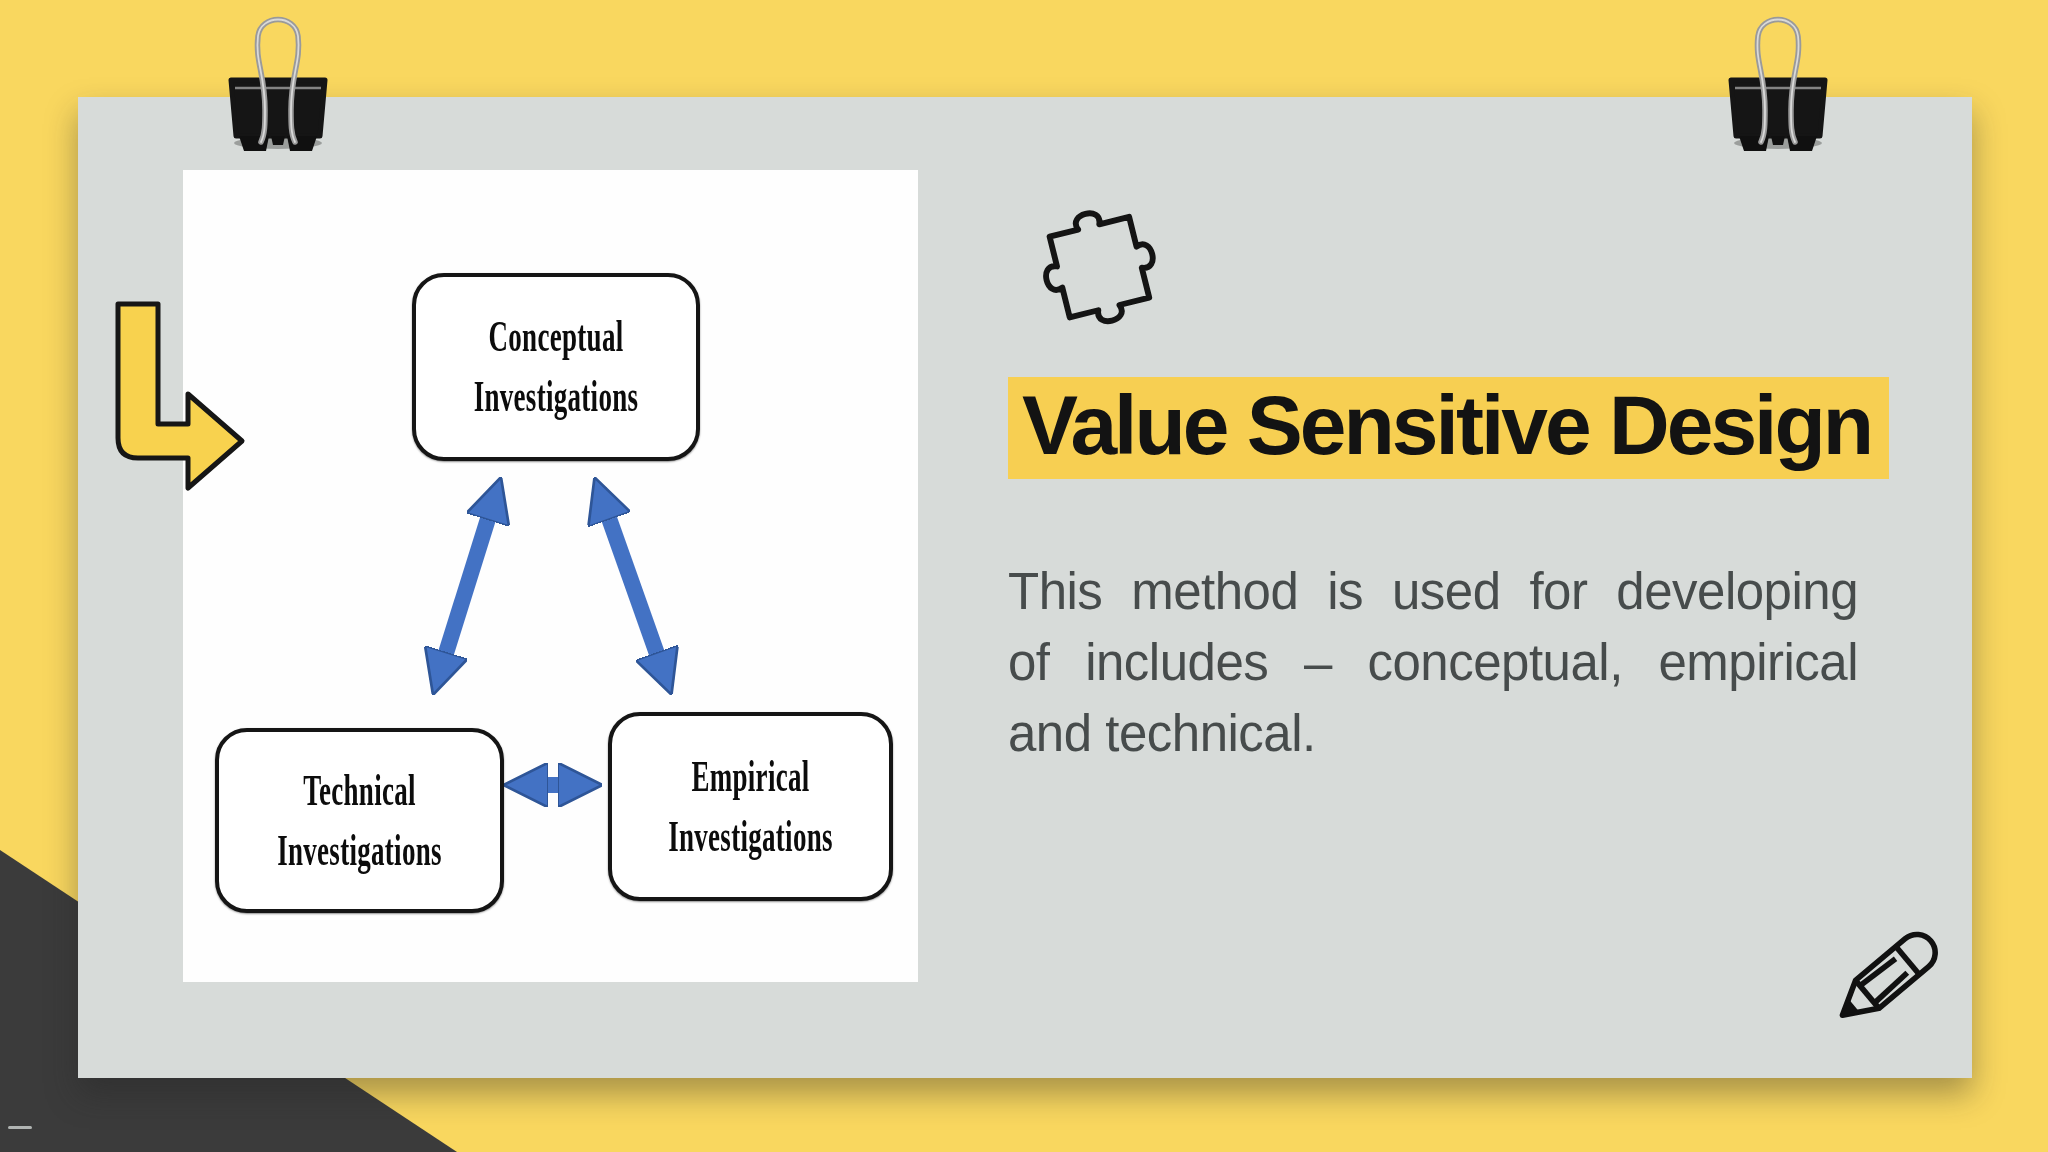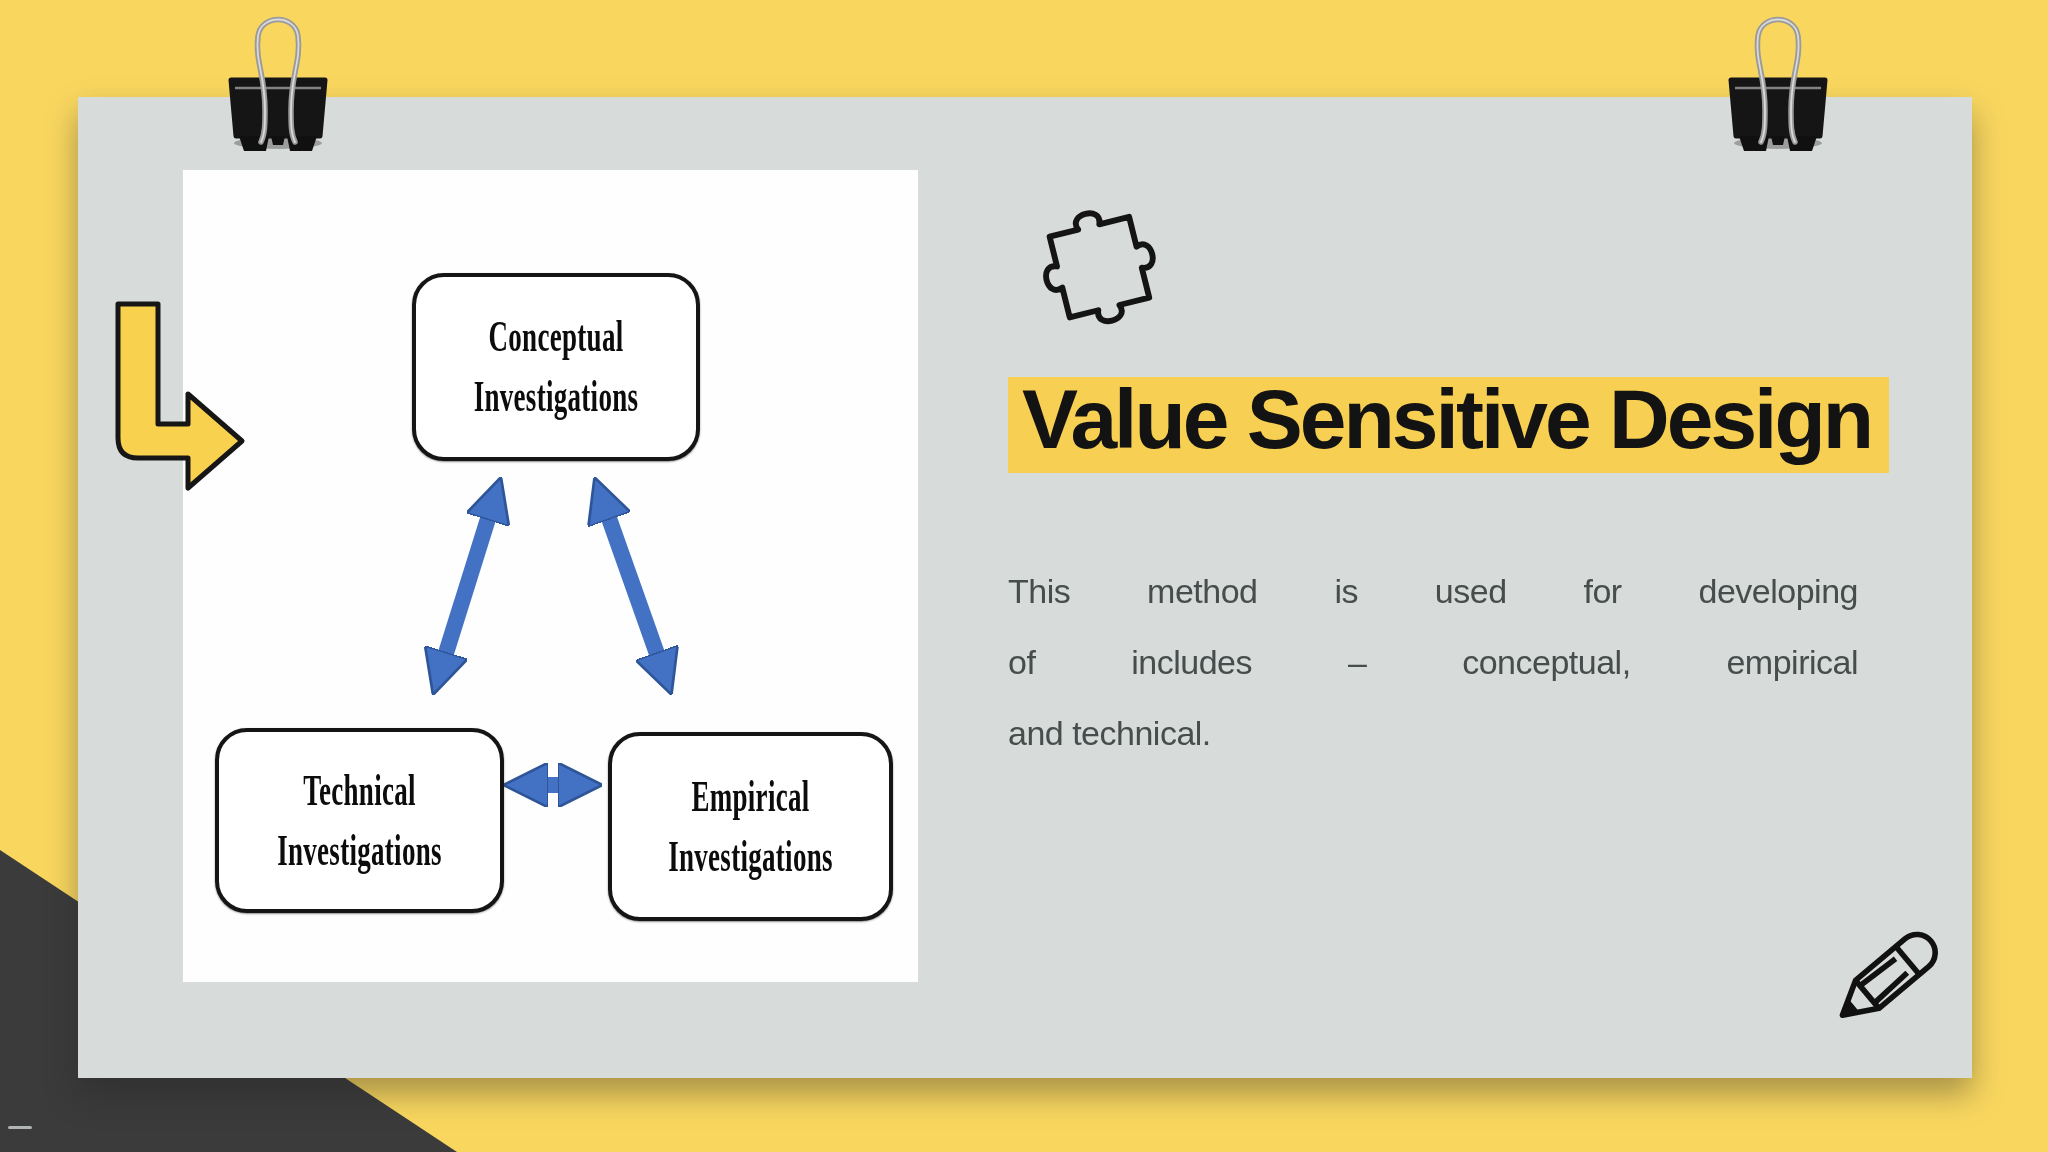--- a/index.html
+++ b/index.html
@@ -35,45 +35,45 @@
     display:flex;align-items:center;justify-content:center;text-align:center;
     box-shadow:0 1px 2px rgba(0,0,0,.45);
   }
   .diagram-box .bx-label{
     font-family:"Liberation Serif",serif;font-weight:bold;color:#0c0c0c;
     font-size:27px;line-height:37px;letter-spacing:.3px;
     transform:scale(1,1.62);transform-origin:center;
   }
   .box-conceptual{left:229px;top:103px;width:280px;height:180px;}
   .box-technical {left:32px; top:546px;width:281px;height:177px;margin-top:12px;}
-  .box-empirical {left:425px;top:542px;width:277px;height:181px;margin-top:20px;}
+  .box-empirical {left:425px;top:542px;width:277px;height:181px;}
   .panel-arrows{position:absolute;inset:0;}
   
   .clip{position:absolute;width:118px;height:152px;}
   .clip-left{left:219px;top:2px;}
   .clip-right{left:1719px;top:2px;}
   
   .corner-arrow{position:absolute;left:106px;top:294px;width:150px;height:210px;}
   
   .puzzle{position:absolute;left:985px;top:198px;width:175px;height:162px;}
   
   .pencil{position:absolute;left:1806px;top:906px;width:152px;height:152px;}
   
   .title{
     position:absolute;left:1008px;top:377px;white-space:nowrap;
     background:var(--highlight-yellow,#f7cf52);
     color:var(--title-text,#131313);
     font-size:84px;font-weight:bold;letter-spacing:-3px;line-height:1.0;
-    padding:0 18px 12px 14px;
+    padding:6px 18px 12px 14px;
   }
   
   .body-text{
     position:absolute;left:1008px;top:556px;width:850px;
     color:var(--body-text,#474c4c);
-    font-size:34px;line-height:71px;letter-spacing:-.5px;
+    font-size:51px;line-height:71px;letter-spacing:-.5px;
   }
   .body-text .line{text-align:justify;text-align-last:justify;height:71px;overflow:visible;}
   .body-text .line.last{text-align:left;text-align-last:left;}
 </style>
 </head>
 <body>
 
 <div id="stage">
 
   <div class="corner-triangle"></div>

